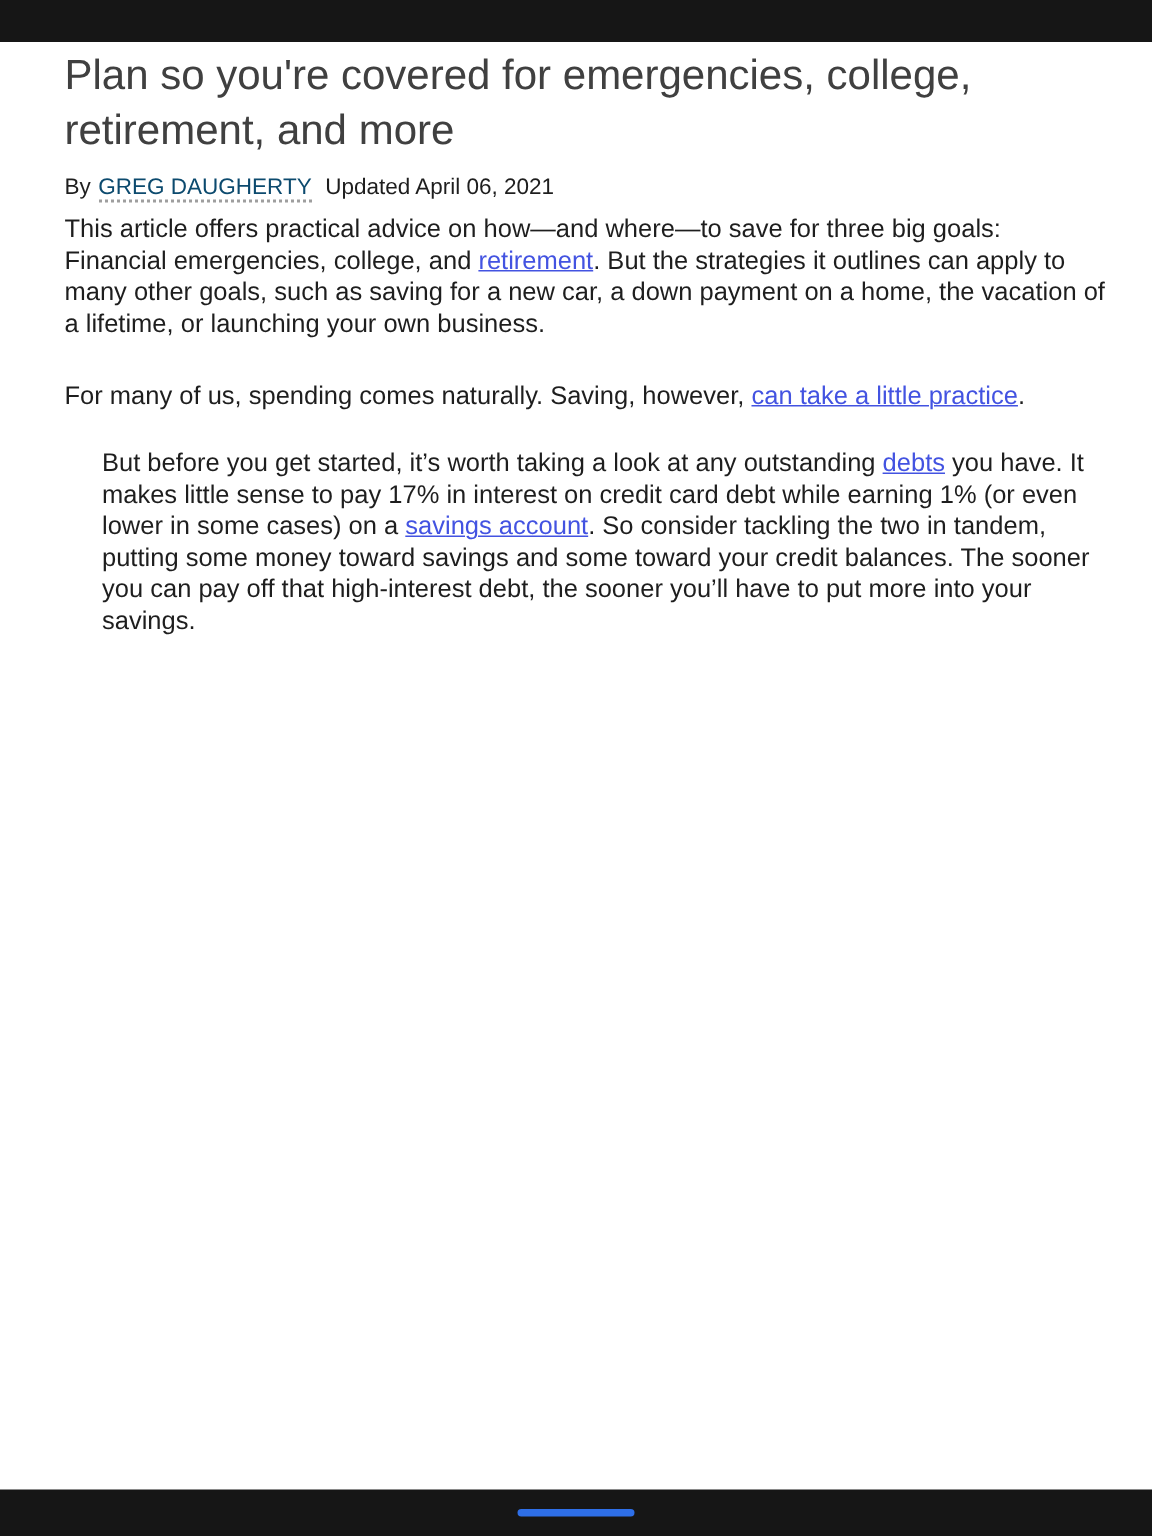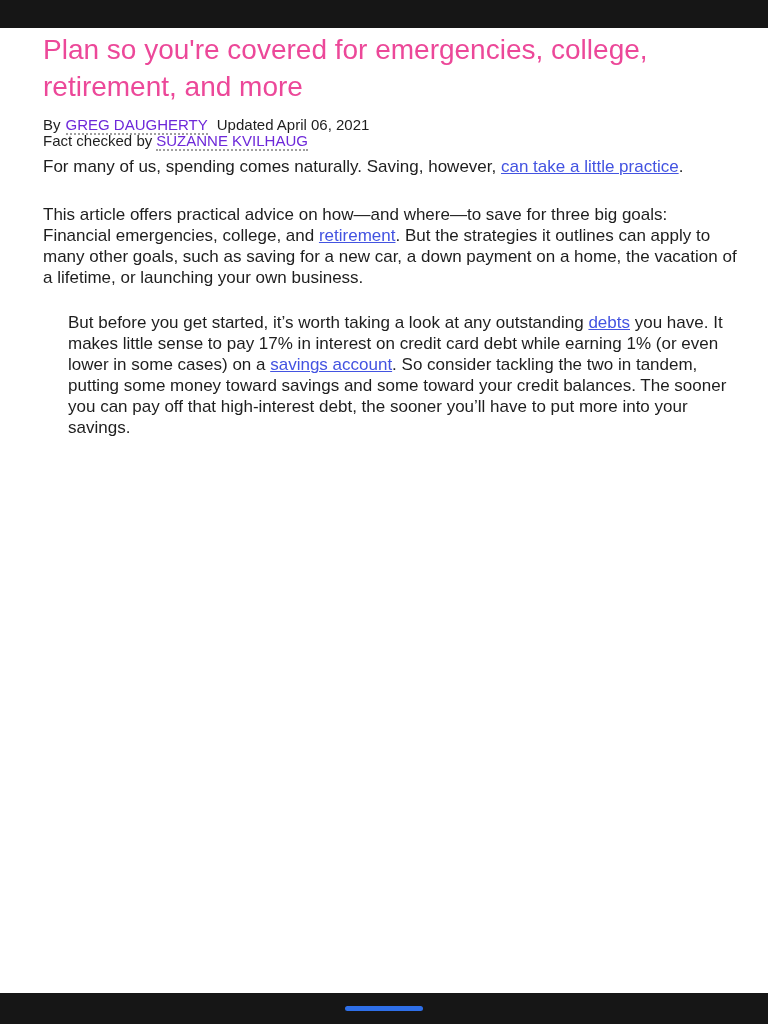--- a/index.html
+++ b/index.html
@@ -29,31 +29,31 @@
     position: absolute; top: 0; left: 43px; width: 697px;
   }
   h1.article-title {
     margin: 41px 0 0 0;
     font-size: 45px; line-height: 52px; font-weight: 400;
     color: #0f0f0f; letter-spacing: 0;
   }
   h2.article-subtitle {
     margin: 31px 0 0 0;
     font-size: 28px; line-height: 37px; font-weight: 400;
-    color: #ec4899;
+    color: #404040;
   }
   .byline {
     margin-top: 10px;
     font-size: 15px; color: #1e1e1e;
   }
   .byline-row1 { line-height: 19px; }
   .byline-row2 { margin-top: 4px; line-height: 14px; }
   .byline-row3 { margin-top: 0; line-height: 14px; }
   .author-link {
-    color: #6d28d9; text-decoration: none; cursor: pointer;
+    color: #0c4a6e; text-decoration: none; cursor: pointer;
     border-bottom: 2px dotted #9e9e9e;
   }
   .byline-row1 .author-link { margin: 0 9px 0 5px; }
   .byline-row2 .author-link { margin-left: 5px; }
   .byline-row3 .author-link { margin-left: 4px; }
   .article-body p {
     margin: 0;
     font-size: 17px; line-height: 21px;
     color: #1e1e1e;
   }
@@ -72,27 +72,24 @@
 
 <div class="viewer-top-bar"></div>
 
 <main class="page">
   <h2 class="article-subtitle">Plan so you're covered for emergencies, college, retirement, and more</h2>
 
   <div class="byline">
     <div class="byline-row1">
       <span>By</span><a class="author-link">GREG DAUGHERTY</a><span>Updated April 06, 2021</span>
     </div>
-    <div class="byline-row3">
-      <span>Fact checked by</span><a class="author-link">SUZANNE KVILHAUG</a>
-    </div>
   </div>
 
   <div class="article-body">
+      <p><span>This article offers practical advice on how—and where—to save for three big goals: Financial emergencies, college, and </span><a class="body-link">retirement</a><span>. But the strategies it outlines can apply to many other goals, such as saving for a new car, a down payment on a home, the vacation of a lifetime, or launching your own business.</span></p>
       <p><span>For many of us, spending comes naturally. Saving, however, </span><a class="body-link">can take a little practice</a><span>.</span></p>
-      <p><span>This article offers practical advice on how—and where—to save for three big goals: Financial emergencies, college, and </span><a class="body-link">retirement</a><span>. But the strategies it outlines can apply to many other goals, such as saving for a new car, a down payment on a home, the vacation of a lifetime, or launching your own business.</span></p>
       <p><span>But before you get started, it’s worth taking a look at any outstanding </span><a class="body-link">debts</a><span> you have. It makes little sense to pay 17% in interest on credit card debt while earning 1% (or even lower in some cases) on a </span><a class="body-link">savings account</a><span>. So consider tackling the two in tandem, putting some money toward savings and some toward your credit balances. The sooner you can pay off that high-interest debt, the sooner you’ll have to put more into your savings.</span></p>
     </div>
 </main>
 
 <div class="viewer-bottom-bar">
   <div class="scroll-pill"></div>
 </div>
 
 </body></html>

